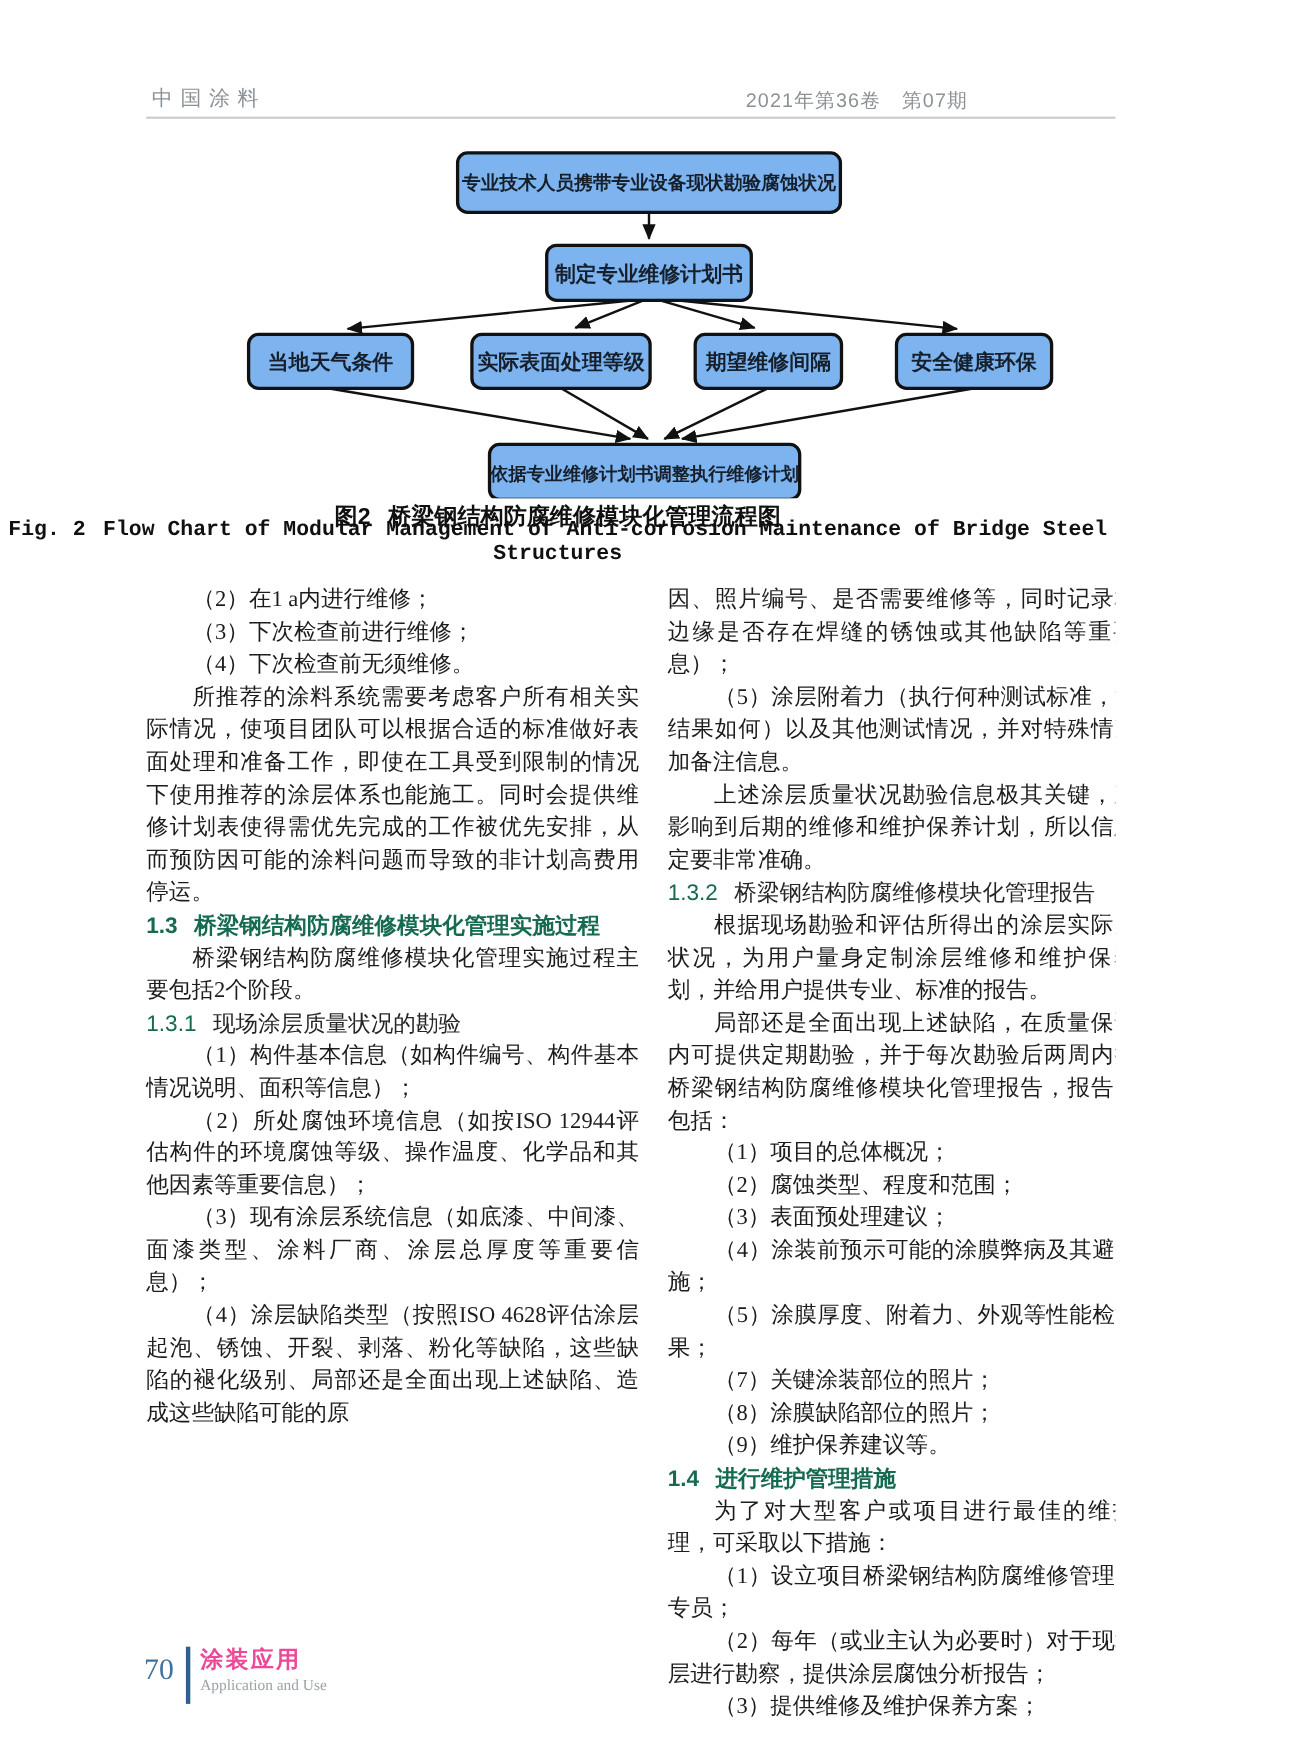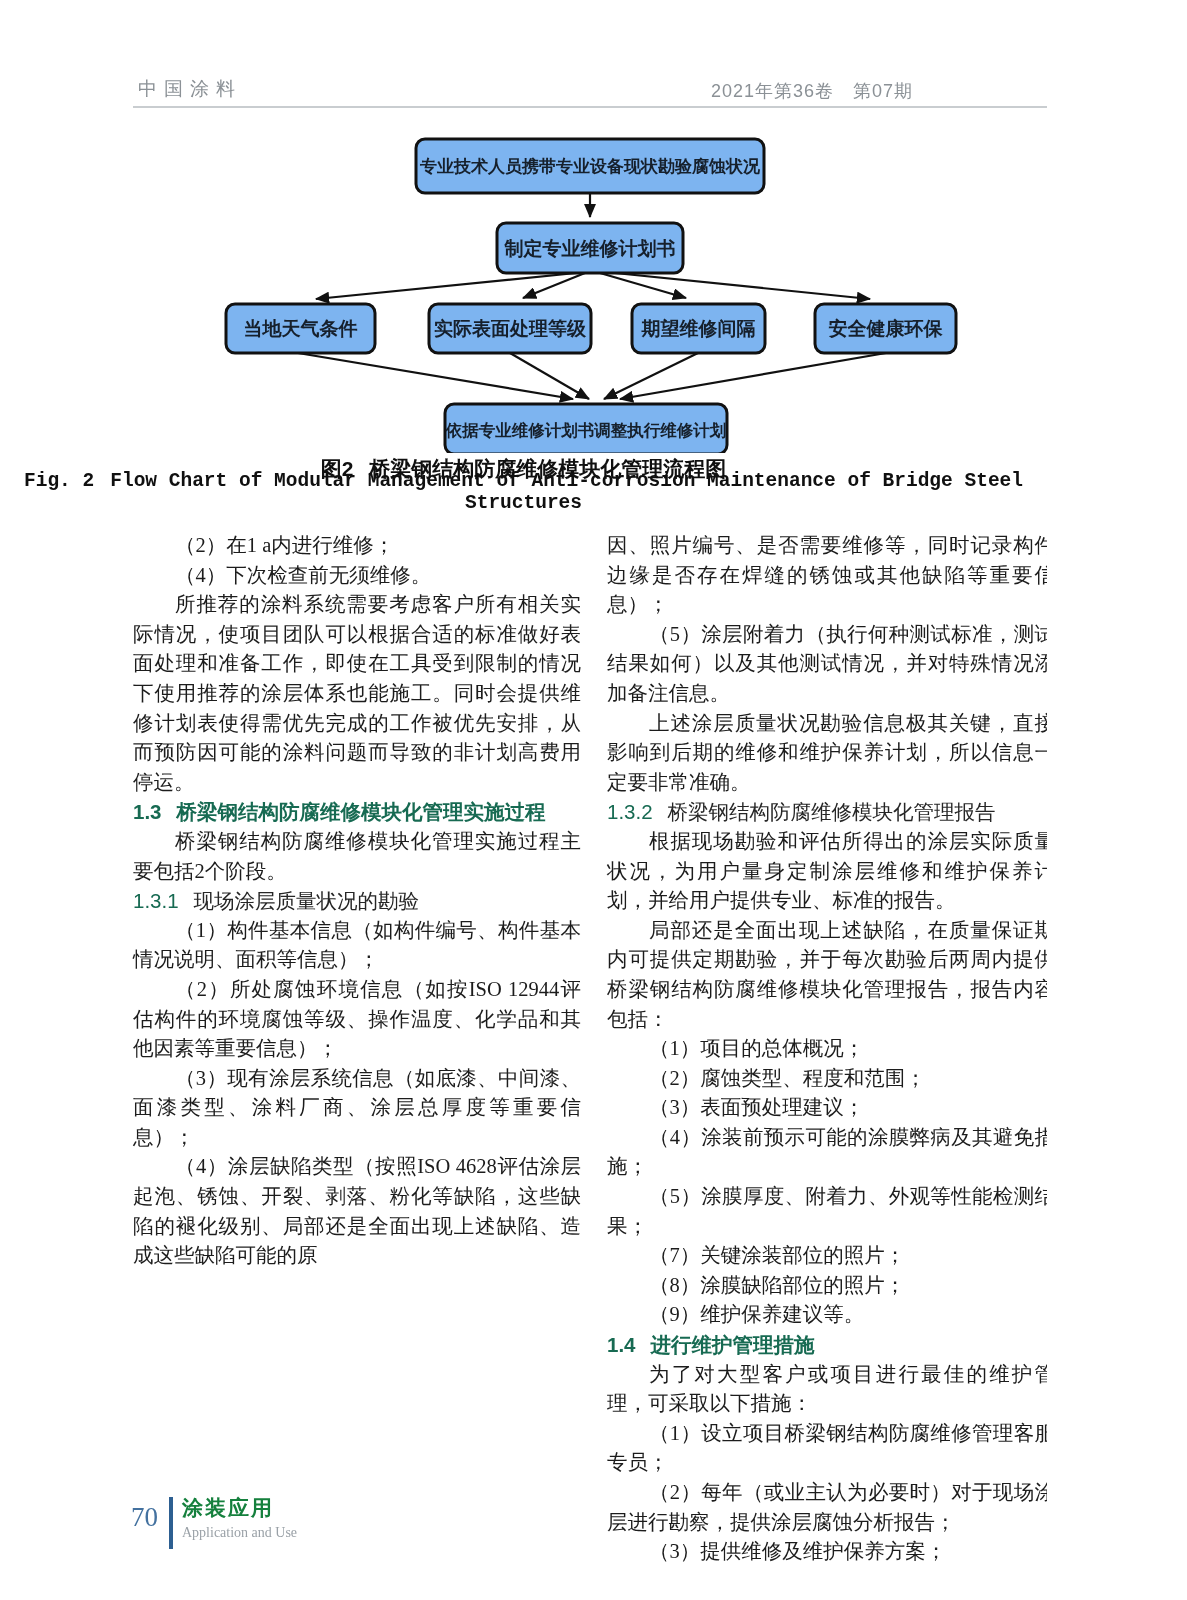--- a/index.html
+++ b/index.html
@@ -1,18 +1,18 @@
 <!DOCTYPE html>
 <html><head>
 <meta charset="utf-8">
 <style>
   html,body{margin:0;padding:0;background:#ffffff;}
   .page{
     position:relative;width:1014px;height:1600px;background:#ffffff;overflow:hidden;
-    font-family:"Liberation Serif","DejaVu Serif",serif;color:#1c1c1c;padding-left:33px;
+    font-family:"Liberation Serif","DejaVu Serif",serif;color:#1c1c1c;
   }
   
   .hdr-journal{position:absolute;left:138px;top:76px;font-family:"Liberation Sans","DejaVu Sans",sans-serif;
     font-size:19px;letter-spacing:7px;color:#8b9196;}
   .hdr-issue{position:absolute;right:134px;top:79px;font-family:"Liberation Sans","DejaVu Sans",sans-serif;
     font-size:18px;letter-spacing:1px;color:#8b9196;}
   .hdr-rule{position:absolute;left:133px;top:106px;width:920px;height:2px;background:#c9cdd0;}
   
   .flowchart{position:absolute;left:180px;top:127px;width:820px;height:326px;}
   .fc-box-text{font-family:"Liberation Serif","DejaVu Serif",serif;font-weight:bold;fill:#16202c;}
@@ -31,21 +31,21 @@
     font-size:20.5px;line-height:29.6px;}
   .sec-h2 .sec-num{margin-right:15px;color:#176a52;}
   .sec-h3{font-family:"Liberation Sans","DejaVu Sans",sans-serif;font-weight:normal;color:#262626;
     font-size:20.5px;line-height:29.6px;}
   .sec-h3 .sec-num{margin-right:15px;color:#176a52;}
   
   .ft-page{position:absolute;left:131px;top:1502px;font-size:27px;color:#43719f;
     font-family:Liberation Serif, serif;}
   .ft-bar{position:absolute;left:169px;top:1497px;width:4px;height:52px;background:#2d5f91;}
   .ft-zh{position:absolute;left:182px;top:1494px;font-family:"Liberation Sans","DejaVu Sans",sans-serif;
-    font-weight:bold;font-size:21px;letter-spacing:2px;color:#15803d;}
+    font-weight:bold;font-size:21px;letter-spacing:2px;color:#ec4899;}
   .ft-en{position:absolute;left:182px;top:1525px;font-family:"Liberation Serif","DejaVu Serif",serif;
     font-size:14px;color:#9aa1a7;}
 </style>
 </head>
 <body>
 
 <div class="page">
 
   <div class="hdr-journal">中国涂料</div>
   <div class="hdr-issue">2021年第36卷　第07期</div>
@@ -94,20 +94,21 @@
     <span>图2</span><span class="cap-space"></span><span>桥梁钢结构防腐维修模块化管理流程图</span>
   </div>
   <div class="caption-en">
     <span>Fig. 2</span><span class="cap-space"></span><span>Flow Chart of Modular Management of Anti-corrosion Maintenance of Bridge Steel Structures</span>
   </div>
 
   <div class="columns">
 
     <div class="col">
       <p class="item">（2）在1 a内进行维修；</p>
+      <p class="item">（3）下次检查前进行维修；</p>
       <p class="item">（4）下次检查前无须维修。</p>
       <p class="para">所推荐的涂料系统需要考虑客户所有相关实际情况，使项目团队可以根据合适的标准做好表面处理和准备工作，即使在工具受到限制的情况下使用推荐的涂层体系也能施工。同时会提供维修计划表使得需优先完成的工作被优先安排，从而预防因可能的涂料问题而导致的非计划高费用停运。</p>
       <div class="sec-h2">
         <span class="sec-num">1.3</span><span>桥梁钢结构防腐维修模块化管理实施过程</span>
       </div>
       <p class="para">桥梁钢结构防腐维修模块化管理实施过程主要包括2个阶段。</p>
       <div class="sec-h3">
         <span class="sec-num">1.3.1</span><span>现场涂层质量状况的勘验</span>
       </div>
       <p class="item">（1）构件基本信息（如构件编号、构件基本情况说明、面积等信息）；</p>

